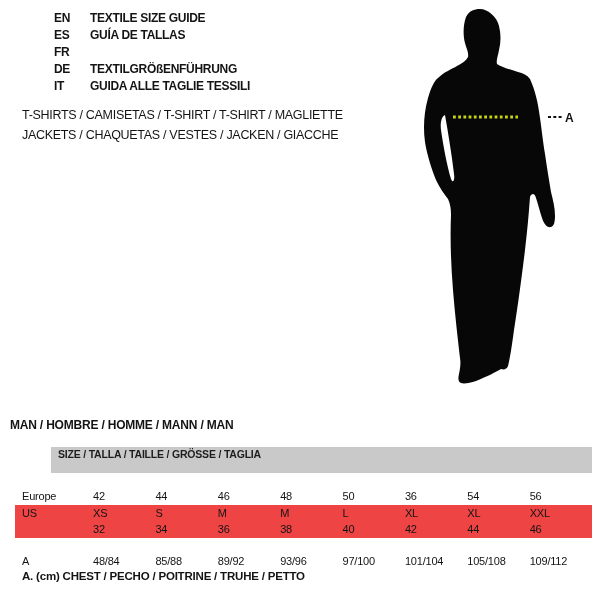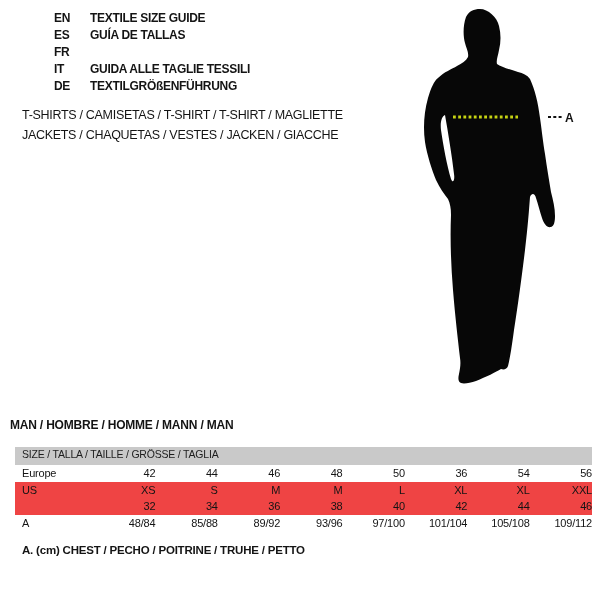--- a/index.html
+++ b/index.html
@@ -21,54 +21,54 @@
 
   
   .figure{position:absolute;left:408px;top:0;width:192px;height:410px;}
   .measure-a-text{font-family:"Liberation Sans",sans-serif;font-size:12px;font-weight:600;}
 
   
   .man-label{position:absolute;left:10px;top:418px;font-weight:bold;font-size:12px;letter-spacing:-0.2px;}
 
   
   .size-table{position:absolute;left:15px;top:447px;width:577px;font-size:11px;letter-spacing:-0.2px;}
-  .thead{background:#c9c9c9;height:18px;line-height:14px;padding-left:7px;font-weight:400;font-size:10.5px;color:#1d1d1d;}
+  .thead{background:#c9c9c9;height:26px;line-height:14px;padding-left:7px;font-weight:700;font-size:10.5px;color:#1d1d1d;margin-left:36px;}
   .trow{display:flex;height:16.5px;line-height:16.5px;}
   .trow .rlabel{width:78px;padding-left:7px;box-sizing:border-box;text-align:left;}
-  .trow .cell{flex:1;text-align:right;}
+  .trow .cell{flex:1;text-align:left;}
   .row-gray{background:#ef4444;}
-  .row-white{background:#ffffff;}
+  .row-white{background:#ffffff;margin-top:15px;}
 
   
-  .footnote{position:absolute;left:22px;top:544px;font-weight:bold;font-size:11.5px;letter-spacing:-0.2px;}
+  .footnote{position:absolute;left:22px;top:570px;font-weight:bold;font-size:11.5px;letter-spacing:-0.2px;}
 </style>
 </head>
 <body>
 
 <div class="canvas">
 
   <div class="langs">
     <div class="lang-row">
       <span class="lang-code">EN</span>
       <span class="lang-label">TEXTILE SIZE GUIDE</span>
     </div>
     <div class="lang-row">
       <span class="lang-code">ES</span>
       <span class="lang-label">GUÍA DE TALLAS</span>
     </div>
     <div class="lang-row">
       <span class="lang-code">FR</span>
     </div>
     <div class="lang-row">
+      <span class="lang-code">DE</span>
+      <span class="lang-label">TEXTILGRÖßENFÜHRUNG</span>
+    </div>
+    <div class="lang-row">
       <span class="lang-code">IT</span>
       <span class="lang-label">GUIDA ALLE TAGLIE TESSILI</span>
-    </div>
-    <div class="lang-row">
-      <span class="lang-code">DE</span>
-      <span class="lang-label">TEXTILGRÖßENFÜHRUNG</span>
     </div>
   </div>
 
   <div class="categories">
     <div class="cat-line">T-SHIRTS / CAMISETAS / T-SHIRT / T-SHIRT / MAGLIETTE</div>
     <div class="cat-line">JACKETS / CHAQUETAS / VESTES / JACKEN / GIACCHE</div>
   </div>
 
   <svg class="figure" viewBox="0 0 192 410" xmlns="http://www.w3.org/2000/svg">
     <path fill-rule="evenodd" d="M72,9

